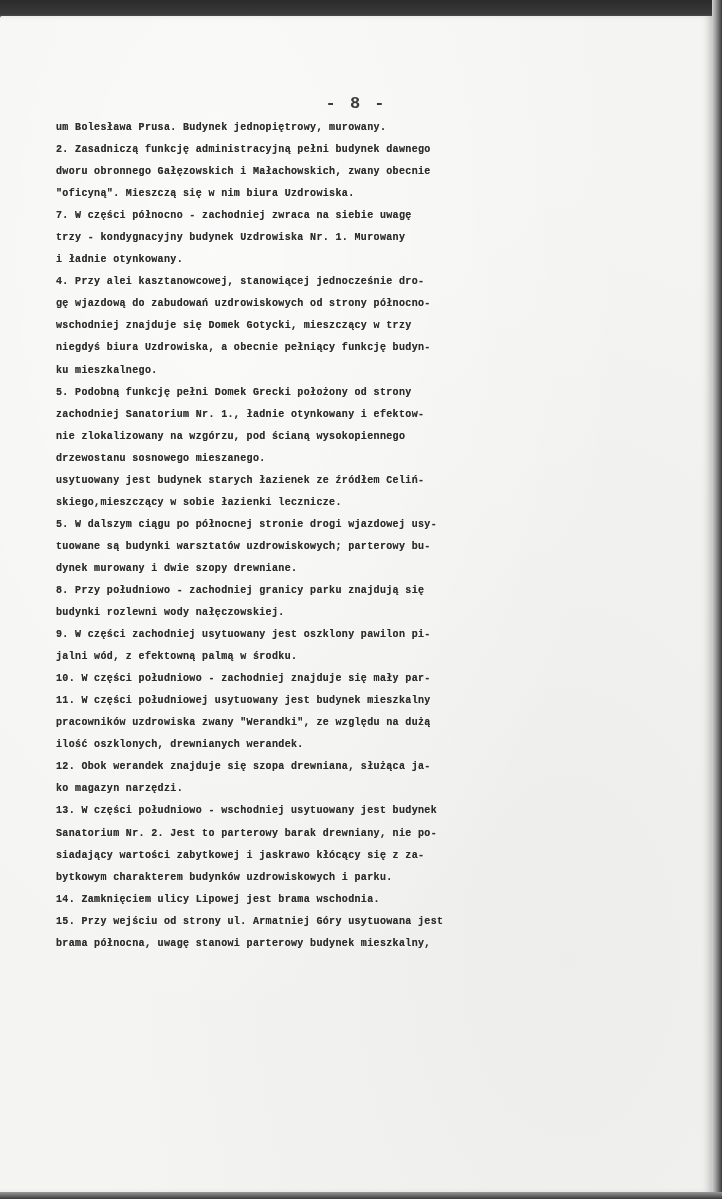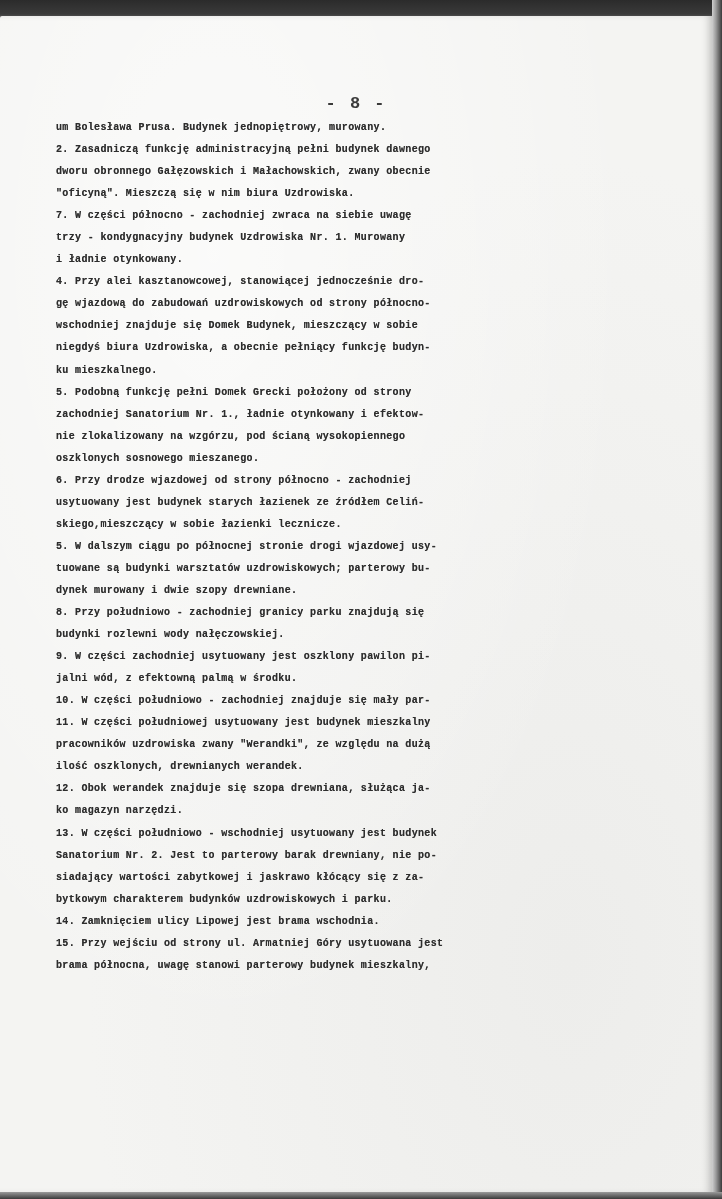--- a/index.html
+++ b/index.html
@@ -83,28 +83,27 @@
   <div class="body-text">
     <span class="line">um Bolesława Prusa. Budynek jednopiętrowy, murowany.</span>
     <span class="line">2. Zasadniczą funkcję administracyjną pełni budynek dawnego</span>
     <span class="line">dworu obronnego Gałęzowskich i Małachowskich, zwany obecnie</span>
     <span class="line">"oficyną". Mieszczą się w nim biura Uzdrowiska.</span>
     <span class="line">7. W części północno - zachodniej zwraca na siebie uwagę</span>
     <span class="line">trzy - kondygnacyjny budynek Uzdrowiska Nr. 1. Murowany</span>
     <span class="line">i ładnie otynkowany.</span>
     <span class="line">4. Przy alei kasztanowcowej, stanowiącej jednocześnie dro-</span>
     <span class="line">gę wjazdową do zabudowań uzdrowiskowych od strony północno-</span>
-    <span class="line">wschodniej znajduje się Domek Budynek, mieszczący w sobie</span>
+    <span class="line">wschodniej znajduje się Domek Gotycki, mieszczący w trzy</span>
     <span class="line">niegdyś biura Uzdrowiska, a obecnie pełniący funkcję budyn-</span>
     <span class="line">ku mieszkalnego.</span>
     <span class="line">5. Podobną funkcję pełni Domek Grecki położony od strony</span>
     <span class="line">zachodniej Sanatorium Nr. 1., ładnie otynkowany i efektow-</span>
     <span class="line">nie zlokalizowany na wzgórzu, pod ścianą wysokopiennego</span>
-    <span class="line">oszklonych sosnowego mieszanego.</span>
-    <span class="line">6. Przy drodze wjazdowej od strony północno - zachodniej</span>
+    <span class="line">drzewostanu sosnowego mieszanego.</span>
     <span class="line">usytuowany jest budynek starych łazienek ze źródłem Celiń-</span>
     <span class="line">skiego,mieszczący w sobie łazienki lecznicze.</span>
     <span class="line">5. W dalszym ciągu po północnej stronie drogi wjazdowej usy-</span>
     <span class="line">tuowane są budynki warsztatów uzdrowiskowych; parterowy bu-</span>
     <span class="line">dynek murowany i dwie szopy drewniane.</span>
     <span class="line">8. Przy południowo - zachodniej granicy parku znajdują się</span>
     <span class="line">budynki rozlewni wody nałęczowskiej.</span>
     <span class="line">9. W części zachodniej usytuowany jest oszklony pawilon pi-</span>
     <span class="line">jalni wód, z efektowną palmą w środku.</span>
     <span class="line">10. W części południowo - zachodniej znajduje się mały par-</span>

